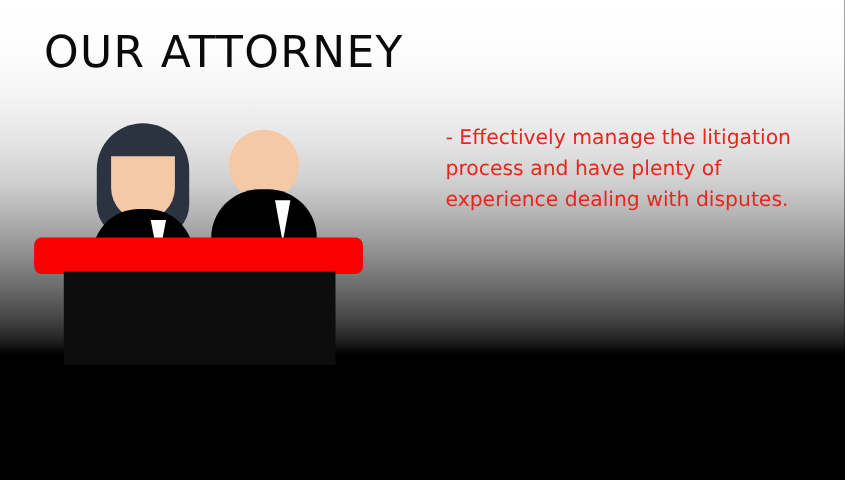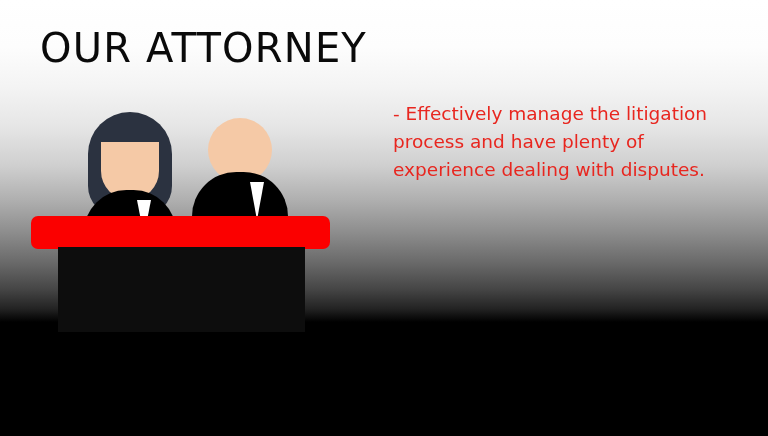--- a/index.html
+++ b/index.html
@@ -138,21 +138,21 @@
     position: absolute;
     left: 389px;
     top: 96px;
     width: 350px;
     color: #e8261f;
     font-family: "DejaVu Sans", sans-serif;
     font-size: 18.5px;
     line-height: 28px;
     font-weight: 400;
   }
-  #body-text p { margin: 4px; }
+  #body-text p { margin: 16px; }
   #body-text p.spaced { margin-top: 28px; }
 </style>
 </head>
 <body>
 
 <div id="slide">
 
   <div id="title">OUR ATTORNEY</div>
 
   <div id="illustration">

